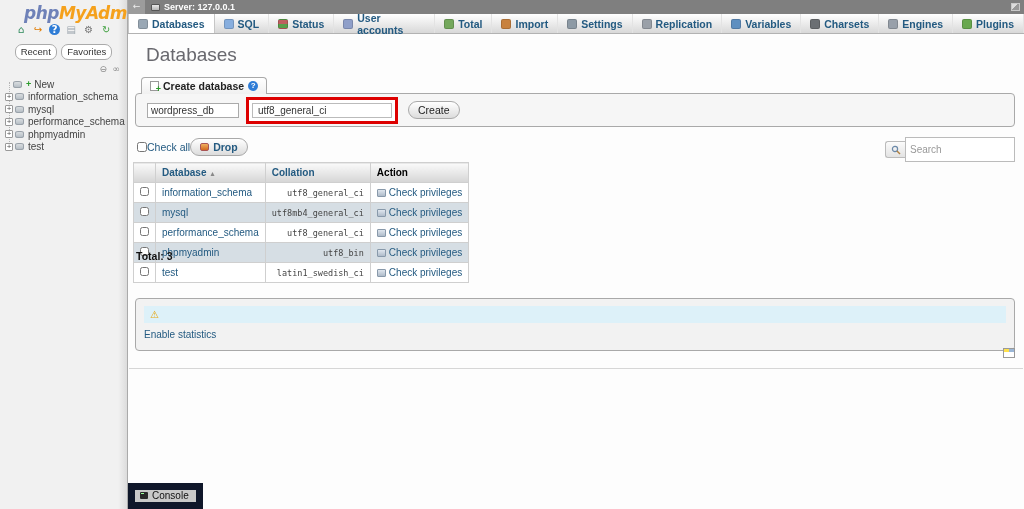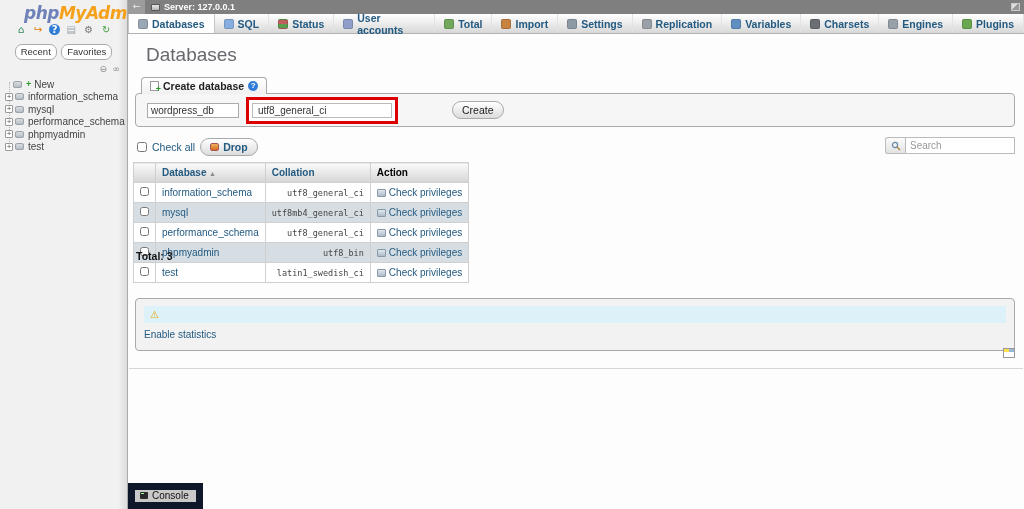--- a/index.html
+++ b/index.html
@@ -91,35 +91,35 @@
     border:1px solid #aaa; font-size:10px; padding:0 3px; color:#333; background:#fff; }
   .redannot { position:absolute; left:110px; top:3px; width:152px; height:27px;
     border:3px solid #dd0000; background:#fff; }
   .collselect { position:absolute; left:3px; right:3px; top:3px; bottom:3px;
     border:1px solid #bbb; background:#fff; font-size:10px; line-height:14px;
     padding:0 5px; color:#333; cursor:pointer; }
   .pill { border:1px solid #a9a9a9; border-radius:10px;
     background:linear-gradient(#ffffff,#dcdcdc); font-size:10.5px; color:#235a81;
     font-weight:bold; padding:2px 9px; cursor:pointer;
     font-family:"Liberation Sans",sans-serif; }
-  .createbtn { position:absolute; left:272px; top:7px; color:#222; font-weight:normal;margin-left:44px; }
+  .createbtn { position:absolute; left:272px; top:7px; color:#222; font-weight:normal; }
 
   .tools { position:absolute; left:9px; top:104px; display:flex; align-items:center;
-    gap:5px; }
+    }
   .tools input[type=checkbox] { width:10px; height:10px; }
   .checkalllbl { font-size:10.5px; color:#235a81; cursor:pointer; }
   .dropbtn { display:flex; align-items:center; gap:4px; }
   .dropicon { width:9px; height:8px; background:linear-gradient(#f0b060,#d2691e);
     border:1px solid #a55; border-radius:2px; }
 
   .search { position:absolute; right:9px; top:103px; display:flex; align-items:center; }
   .searchbtn { width:20px; height:17px; border:1px solid #bbb; border-right:none;
     background:linear-gradient(#fbfbfb,#e3e3e3); border-radius:3px 0 0 3px;
     display:flex; align-items:center; justify-content:center; cursor:pointer; }
-  .searchinput { width:110px; height:17px; border:1px solid #bbb; font-size:10px;
+  .searchinput { width:110px; height:25px; border:1px solid #bbb; font-size:10px;
     padding:0 4px; color:#333; background:#fff; }
   .searchinput::placeholder { color:#999; }
 
   table.dblist { position:absolute; left:5px; top:128px; border-collapse:collapse;
     font-size:10px; }
   table.dblist th, table.dblist td { border:1px solid #cfcfcf; padding:1px 6px;
     height:20px; white-space:nowrap; }
   table.dblist th { background:linear-gradient(#fafafa,#d5d5d5); text-align:left;
     font-weight:bold; }
   table.dblist th.hlink { color:#235a81; cursor:pointer; }

